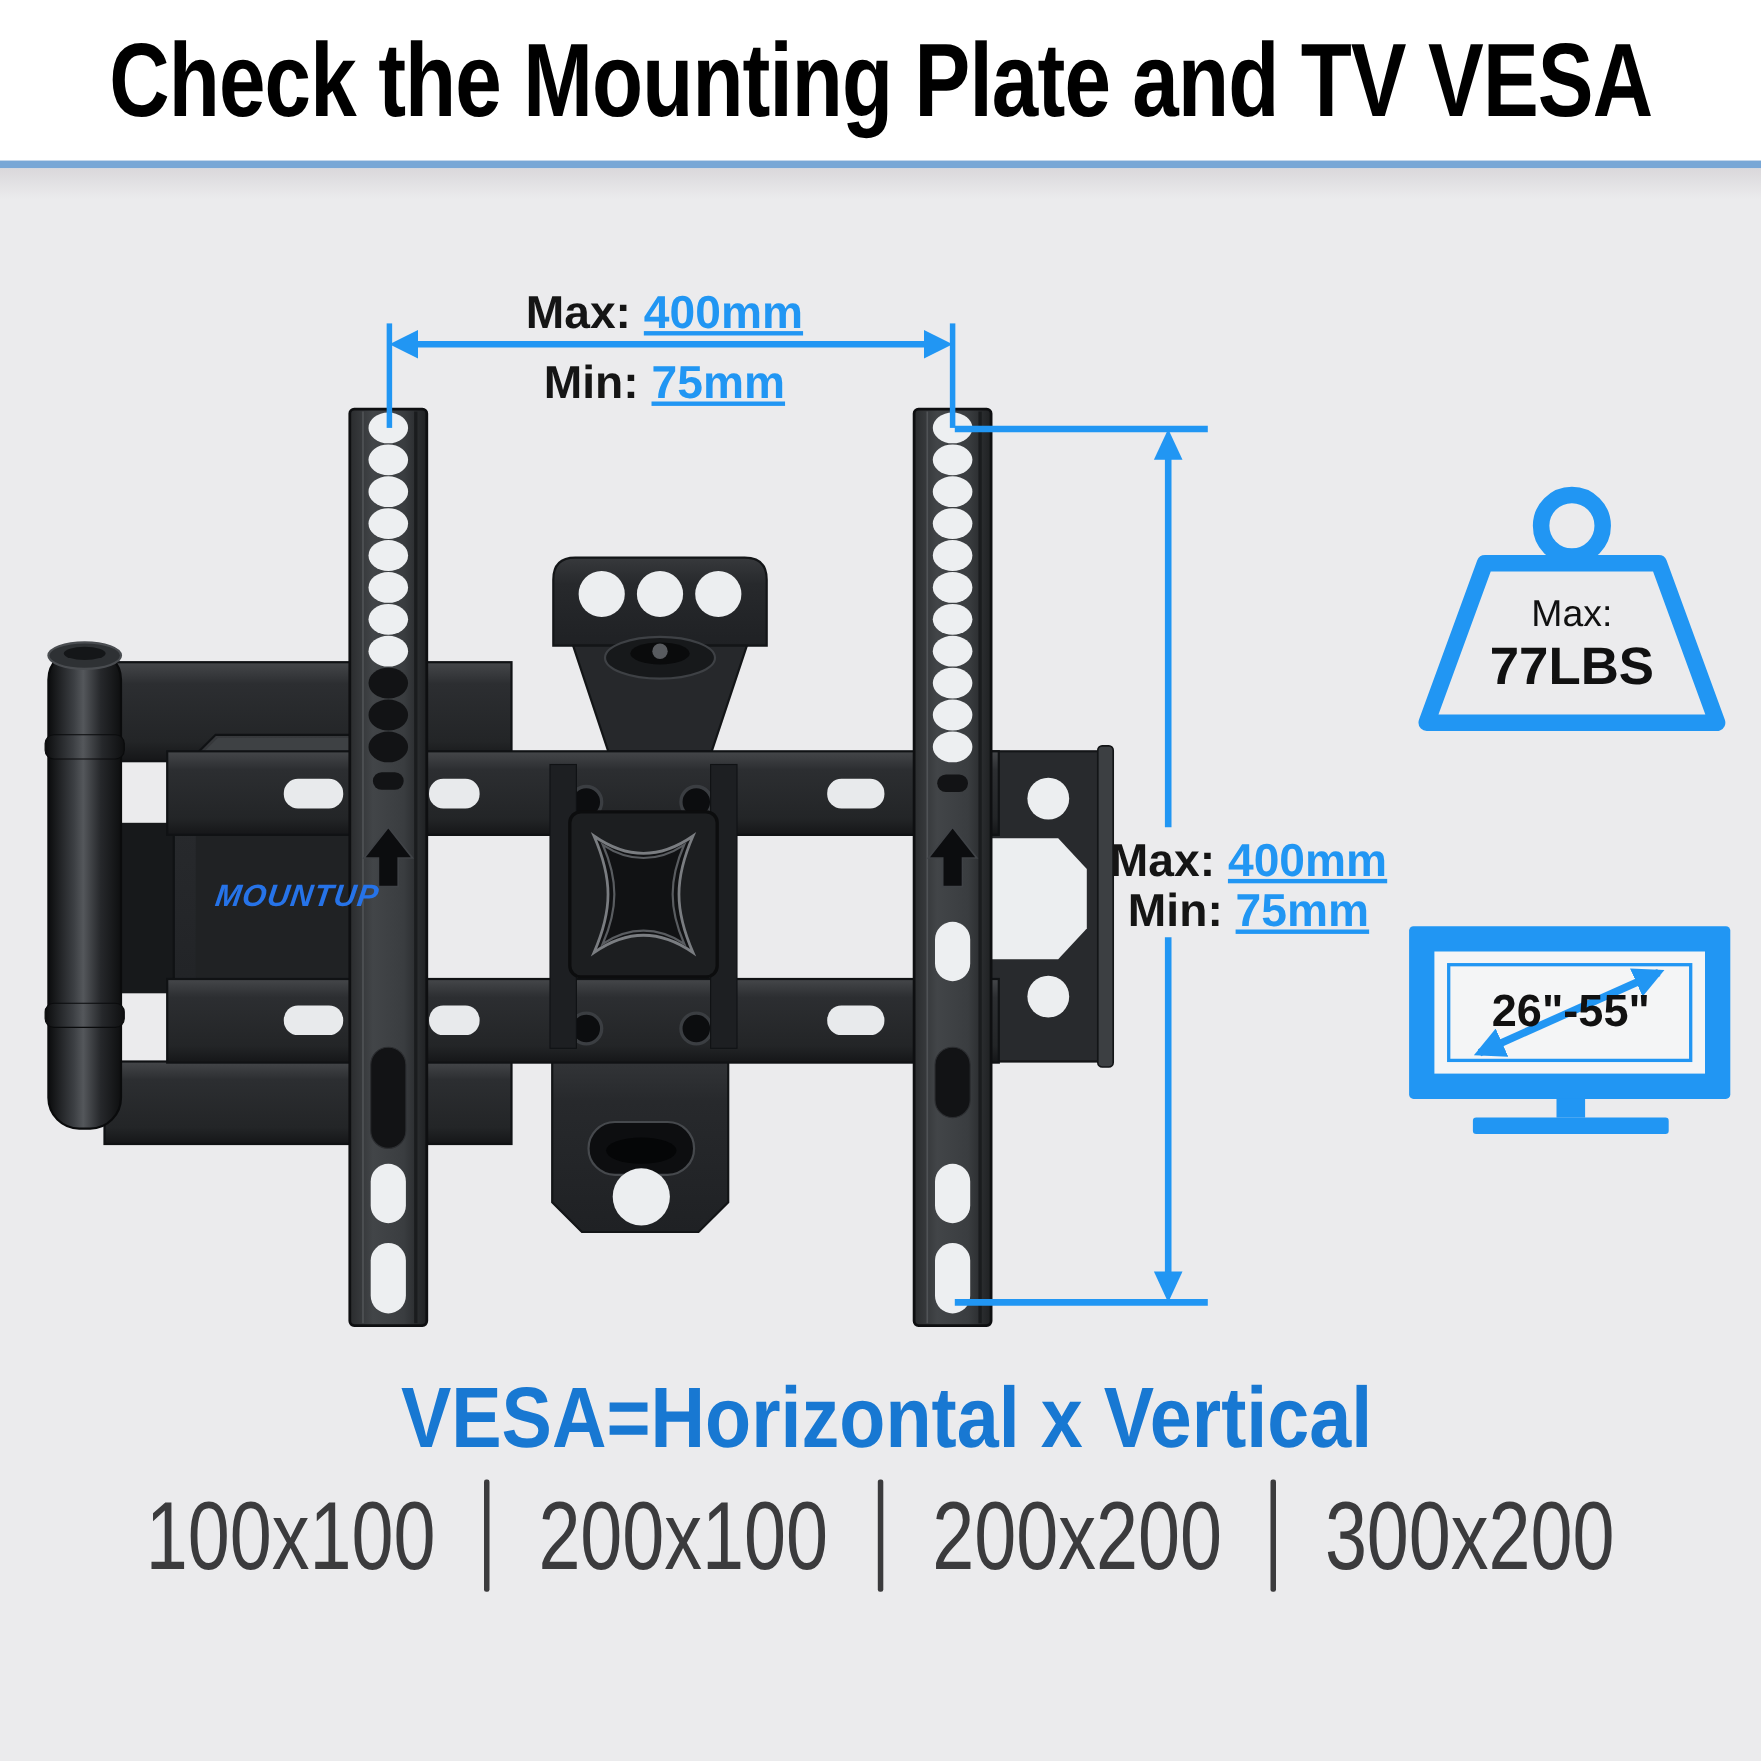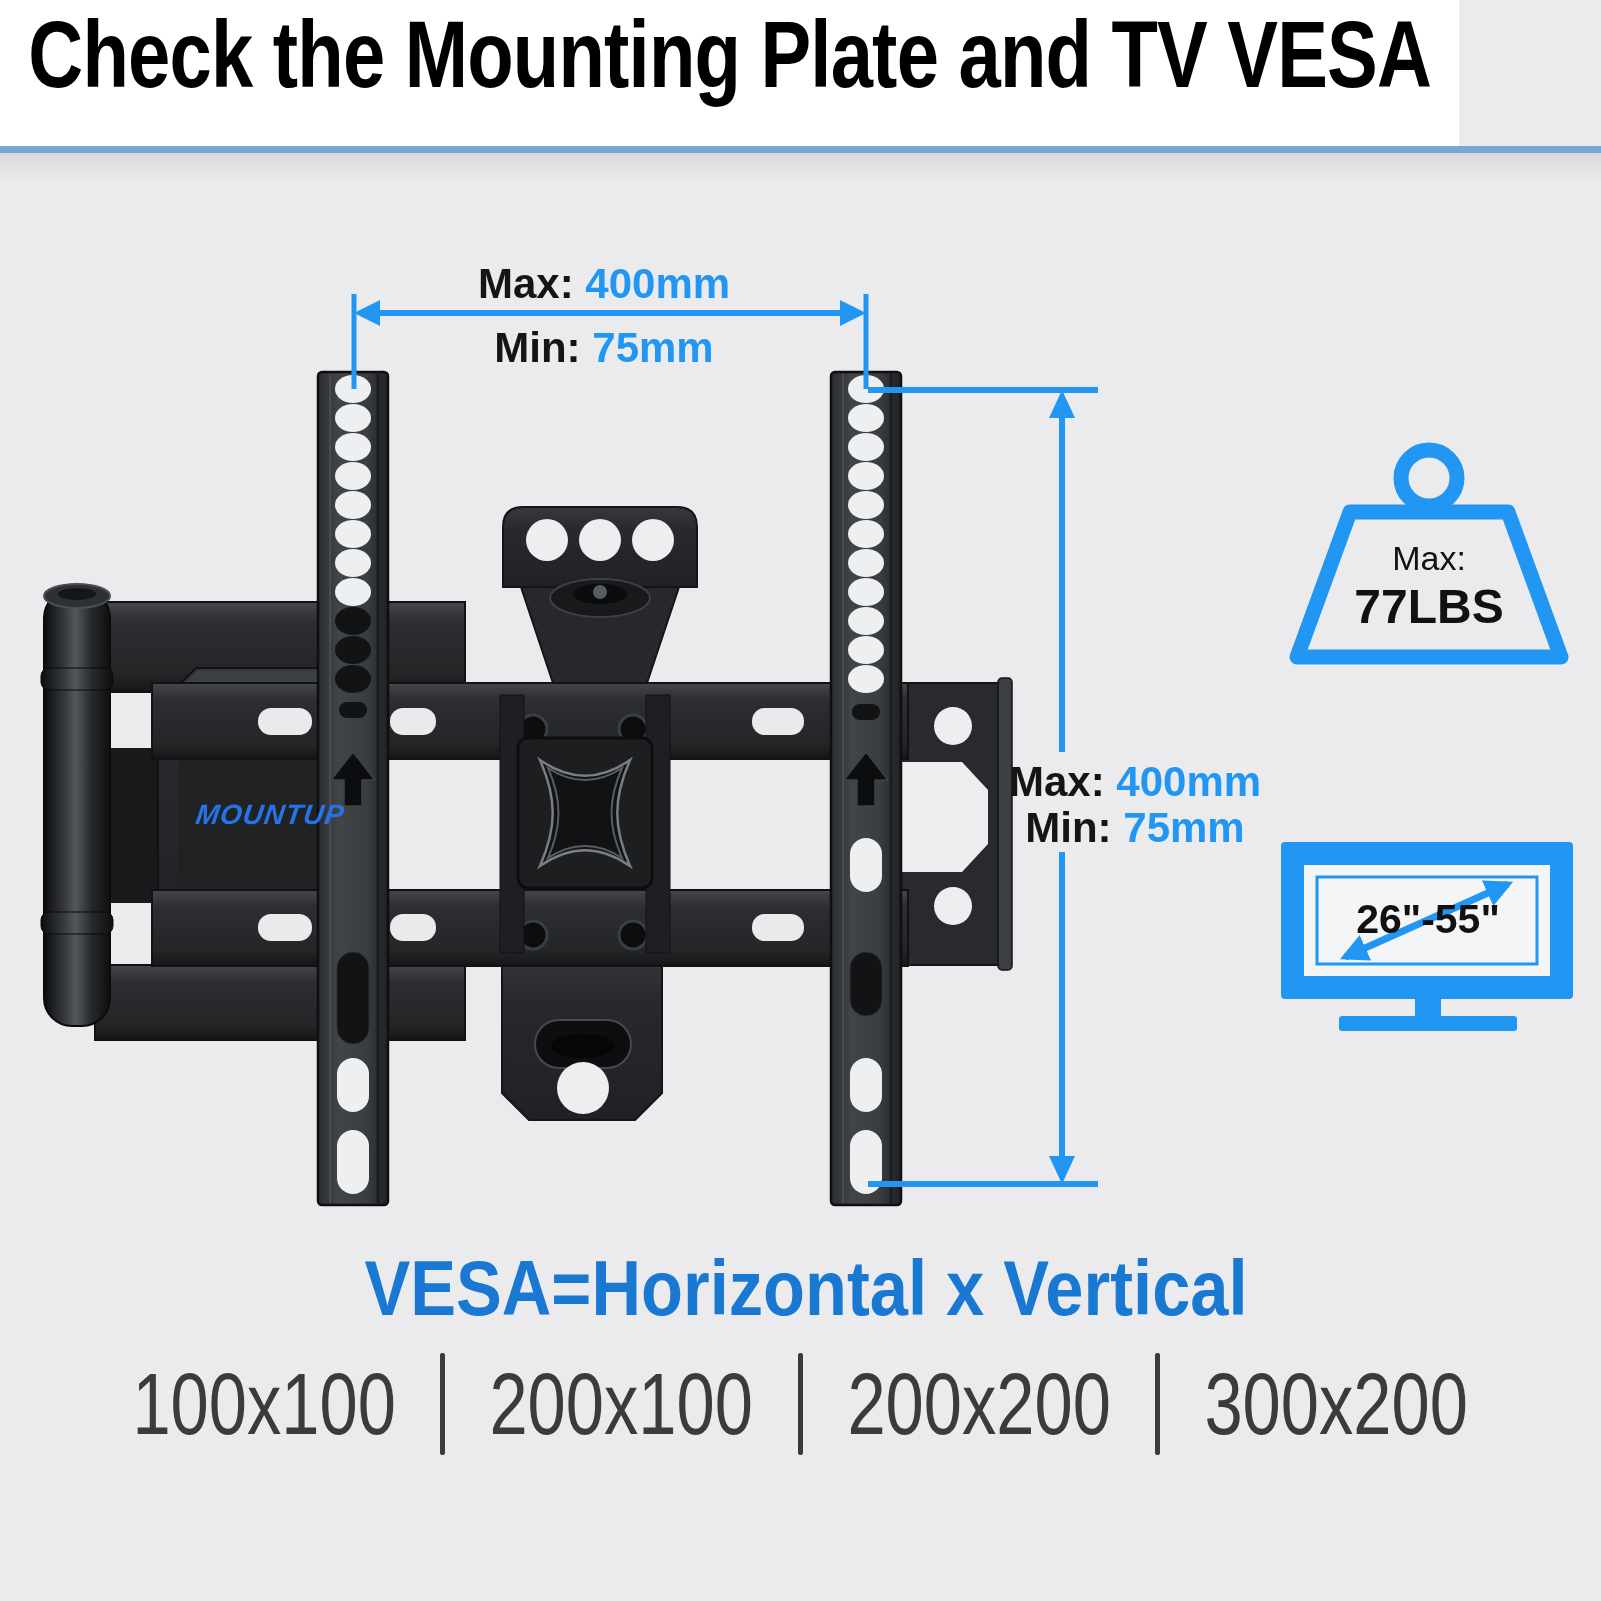--- a/index.html
+++ b/index.html
@@ -3,60 +3,60 @@
 <meta charset="utf-8">
 <style>
   html,body{margin:0;padding:0;}
   body{
     width:1601px;height:1601px;overflow:hidden;position:relative;
     background:#ebebed;
     font-family:"Liberation Sans", sans-serif;
   }
   
   .header{
-    position:absolute;left:0;top:0;width:1459px;height:146px;
-    background:#ffffff;display:flex;justify-content:center;
+    position:absolute;left:0;top:0;width:1601px;height:146px;
+    background:#ffffff;display:flex;align-items:center;justify-content:center;
   }
   .title{
     font-size:95px;font-weight:700;color:#000;white-space:nowrap;
     transform:scaleX(0.80);transform-origin:center;letter-spacing:-1px;
   }
   .separator{
     position:absolute;left:0;top:146px;width:1601px;height:7px;background:#78a7d6;
   }
   .fade{
     position:absolute;left:0;top:153px;width:1601px;height:28px;
     background:linear-gradient(#dad8db,#ebebed);
   }
   
   .stage{position:absolute;left:0;top:0;width:1601px;height:1601px;}
   svg{position:absolute;left:0;top:0;}
 
   
   .lab{position:absolute;white-space:nowrap;line-height:1.05;}
   .ctr{transform:translateX(-50%);}
   .dimtext{font-size:42px;font-weight:600;color:#151515;}
-  .dimtext .val{color:#2196f3;font-weight:700;}
+  .dimtext .val{color:#2196f3;font-weight:700;text-decoration:underline;}
   .vdim{text-align:center;}
   .vdim div{margin:2px 0;}
   .wlabel{font-size:34px;font-weight:500;color:#111;}
   .wvalue{font-size:48px;font-weight:700;color:#111;}
   .tvrange{font-size:41px;font-weight:700;color:#111;}
   .brand{
     font-size:28px;font-weight:700;font-style:italic;color:#2673e8;
     letter-spacing:1px;transform:skewX(-8deg);
   }
   .vesa-heading{
     font-size:78px;font-weight:700;color:#1878d2;white-space:nowrap;
     transform:translateX(-50%) scaleX(0.88);
   }
   
   .vesa-row{
     position:absolute;left:88px;width:1424px;height:110px;
-    display:flex;align-items:flex-end;
+    display:flex;align-items:flex-start;
   }
   .vesa-cell{
     flex:1;text-align:center;font-size:88px;font-weight:400;color:#3b3b3d;
     transform:scaleX(0.78);transform-origin:center;white-space:nowrap;
   }
   .vesa-sep{width:5px;height:102px;background:#3b3b3d;border-radius:2px;flex:none;}
 </style>
 </head>
 <body>
 

